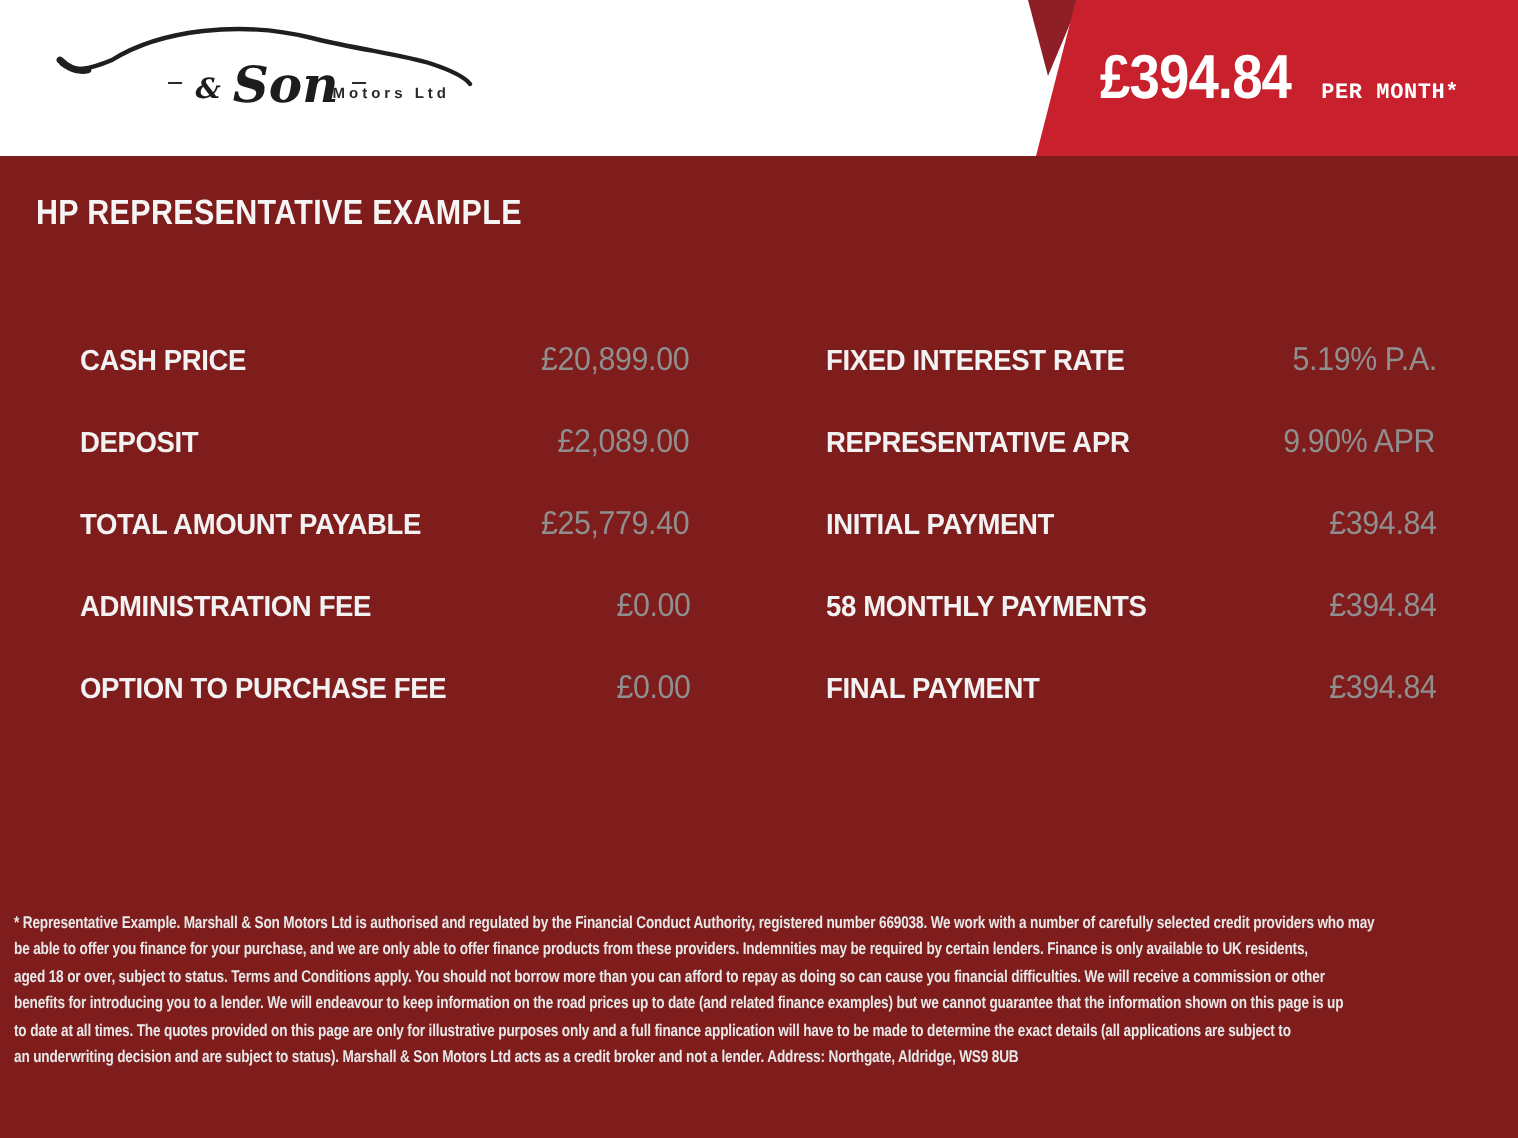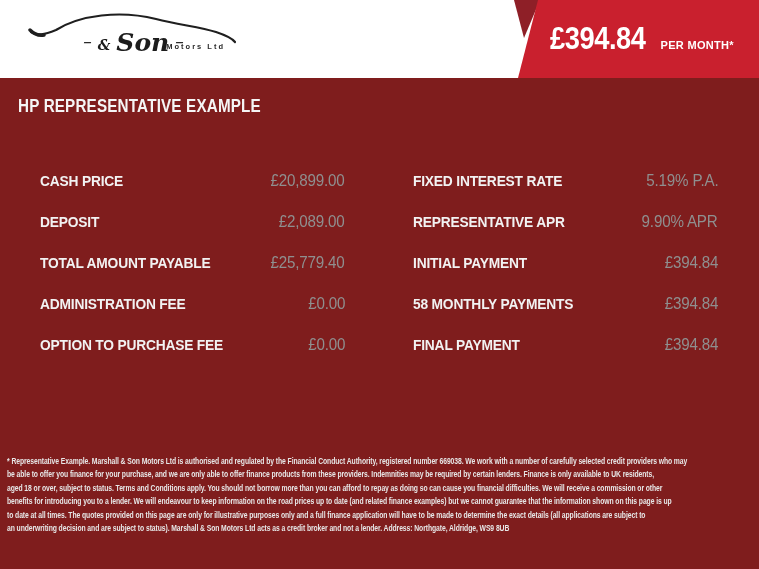--- a/index.html
+++ b/index.html
@@ -38,21 +38,21 @@
   .banner-red{
     position:absolute;inset:0;background:#c9202e;
     clip-path:polygon(79px 0,100% 0,100% 100%,59px 100%);
     display:flex;align-items:center;
   }
   .banner-text{display:flex;align-items:baseline;margin-left:91px;color:#ffffff;white-space:nowrap;}
   .banner-amount{
     font-size:31px;font-weight:700;
     transform:scaleX(0.88);transform-origin:left center;letter-spacing:-0.5px;
   }
-  .banner-suffix{font-size:11px;font-weight:700;margin-left:2px;letter-spacing:0.3px;}
+  .banner-suffix{font-size:11px;font-weight:700;margin-left:2px;letter-spacing:0.3px;font-family:Liberation Mono, monospace;}
   
   .body-area{position:absolute;top:78px;left:0;width:759px;height:491px;background:#7f1d1d;}
   .page-title{
     position:absolute;left:18px;top:18px;
     color:#f5f5f5;font-size:17.5px;font-weight:700;white-space:nowrap;
     transform:scaleX(0.87);transform-origin:left center;letter-spacing:0.2px;
   }
   
   .finance{
     position:absolute;left:40px;top:82px;width:678px;

